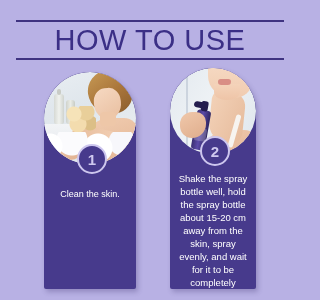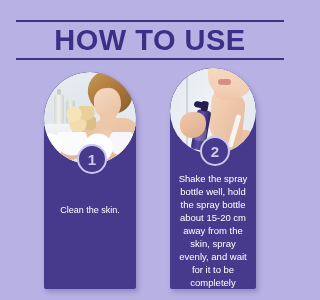--- a/index.html
+++ b/index.html
@@ -31,21 +31,21 @@
     height: 2px;
     background: #3f3380;
     width: 100%;
   }
   .rule-top { margin-bottom: 2px; }
   .rule-bottom { margin-top: 1px; }
   .title {
     text-align: center;
     color: #3b2f86;
     font-size: 29px;
-    font-weight: bold;
+    font-weight: normal;
     letter-spacing: 0.5px;
     line-height: 30px;
     padding: 1px 0 2px 0;
     white-space: nowrap;
   }
 
   
   .cards {
     position: absolute;
     left: 0;
@@ -257,21 +257,21 @@
   .step-text {
     position: absolute;
     color: #ffffff;
     text-align: center;
     font-size: 9px;
     line-height: 12.5px;
   }
   .card-1 .step-text {
     left: 6px;
     right: 6px;
-    top: 132px;
+    top: 116px;
   }
   .card-2 .step-text {
     left: 5px;
     right: 5px;
     top: 104px;
     font-size: 9.5px;
     line-height: 13px;
   }
 </style>
 </head>

